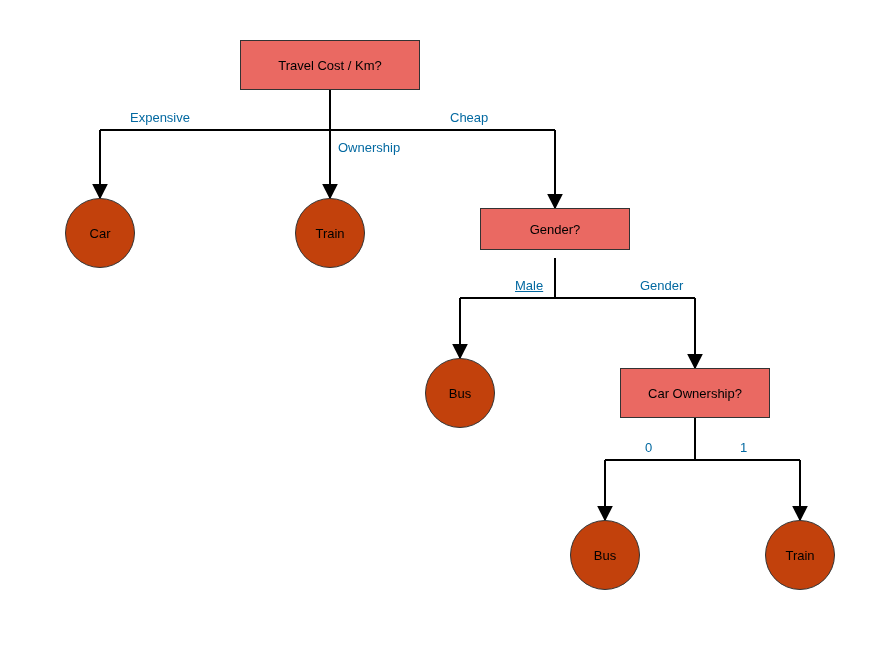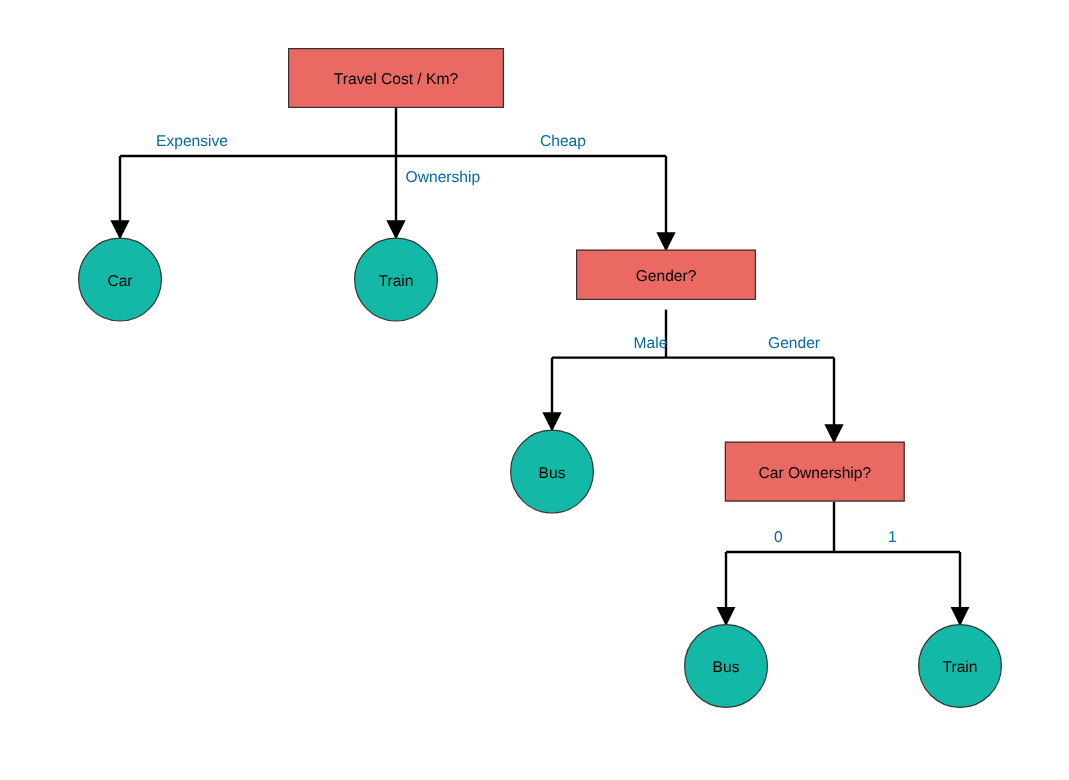--- a/index.html
+++ b/index.html
@@ -22,21 +22,21 @@
     text-align: left;
     font-size: 13px;
     color: #000;
     box-sizing: border-box;
   }
   .leaf {
     position: absolute;
     width: 70px;
     height: 70px;
     border-radius: 50%;
-    background: #14b8a6;
+    background: #c2410c;
     border: 1px solid #333;
     display: flex;
     align-items: center;
     justify-content: center;
     font-size: 13px;
     color: #000;
     box-sizing: border-box;
   }
   .edge-label {
     position: absolute;
@@ -96,21 +96,21 @@
 </svg>
 
 <div class="decision" style="left:240px; top:40px; width:180px; height:50px;">
   <span>Travel Cost / Km?</span>
 </div>
 
 <div class="decision" style="left:480px; top:208px; width:150px; height:42px;">
   <span>Gender?</span>
 </div>
 
-<div class="decision" style="left:604px; top:368px; width:150px; height:50px;">
+<div class="decision" style="left:620px; top:368px; width:150px; height:50px;">
   <span>Car Ownership?</span>
 </div>
 
 <div class="leaf" style="left:65px; top:198px;">
   <span>Car</span>
 </div>
 
 <div class="leaf" style="left:295px; top:198px;">
   <span>Train</span>
 </div>
@@ -126,19 +126,19 @@
 <div class="leaf" style="left:765px; top:520px;">
   <span>Train</span>
 </div>
 
 <div class="edge-label" style="left:130px; top:110px;">Expensive</div>
 
 <div class="edge-label" style="left:338px; top:140px;">Ownership</div>
 
 <div class="edge-label" style="left:450px; top:110px;">Cheap</div>
 
-<div class="edge-label" style="left:528px; top:278px;">Male</div>
+<div class="edge-label" style="left:515px; top:278px;text-decoration:underline;">Male</div>
 
 <div class="edge-label" style="left:640px; top:278px;">Gender</div>
 
 <div class="edge-label" style="left:645px; top:440px;">0</div>
 
 <div class="edge-label" style="left:740px; top:440px;">1</div>
 
 </body></html>

